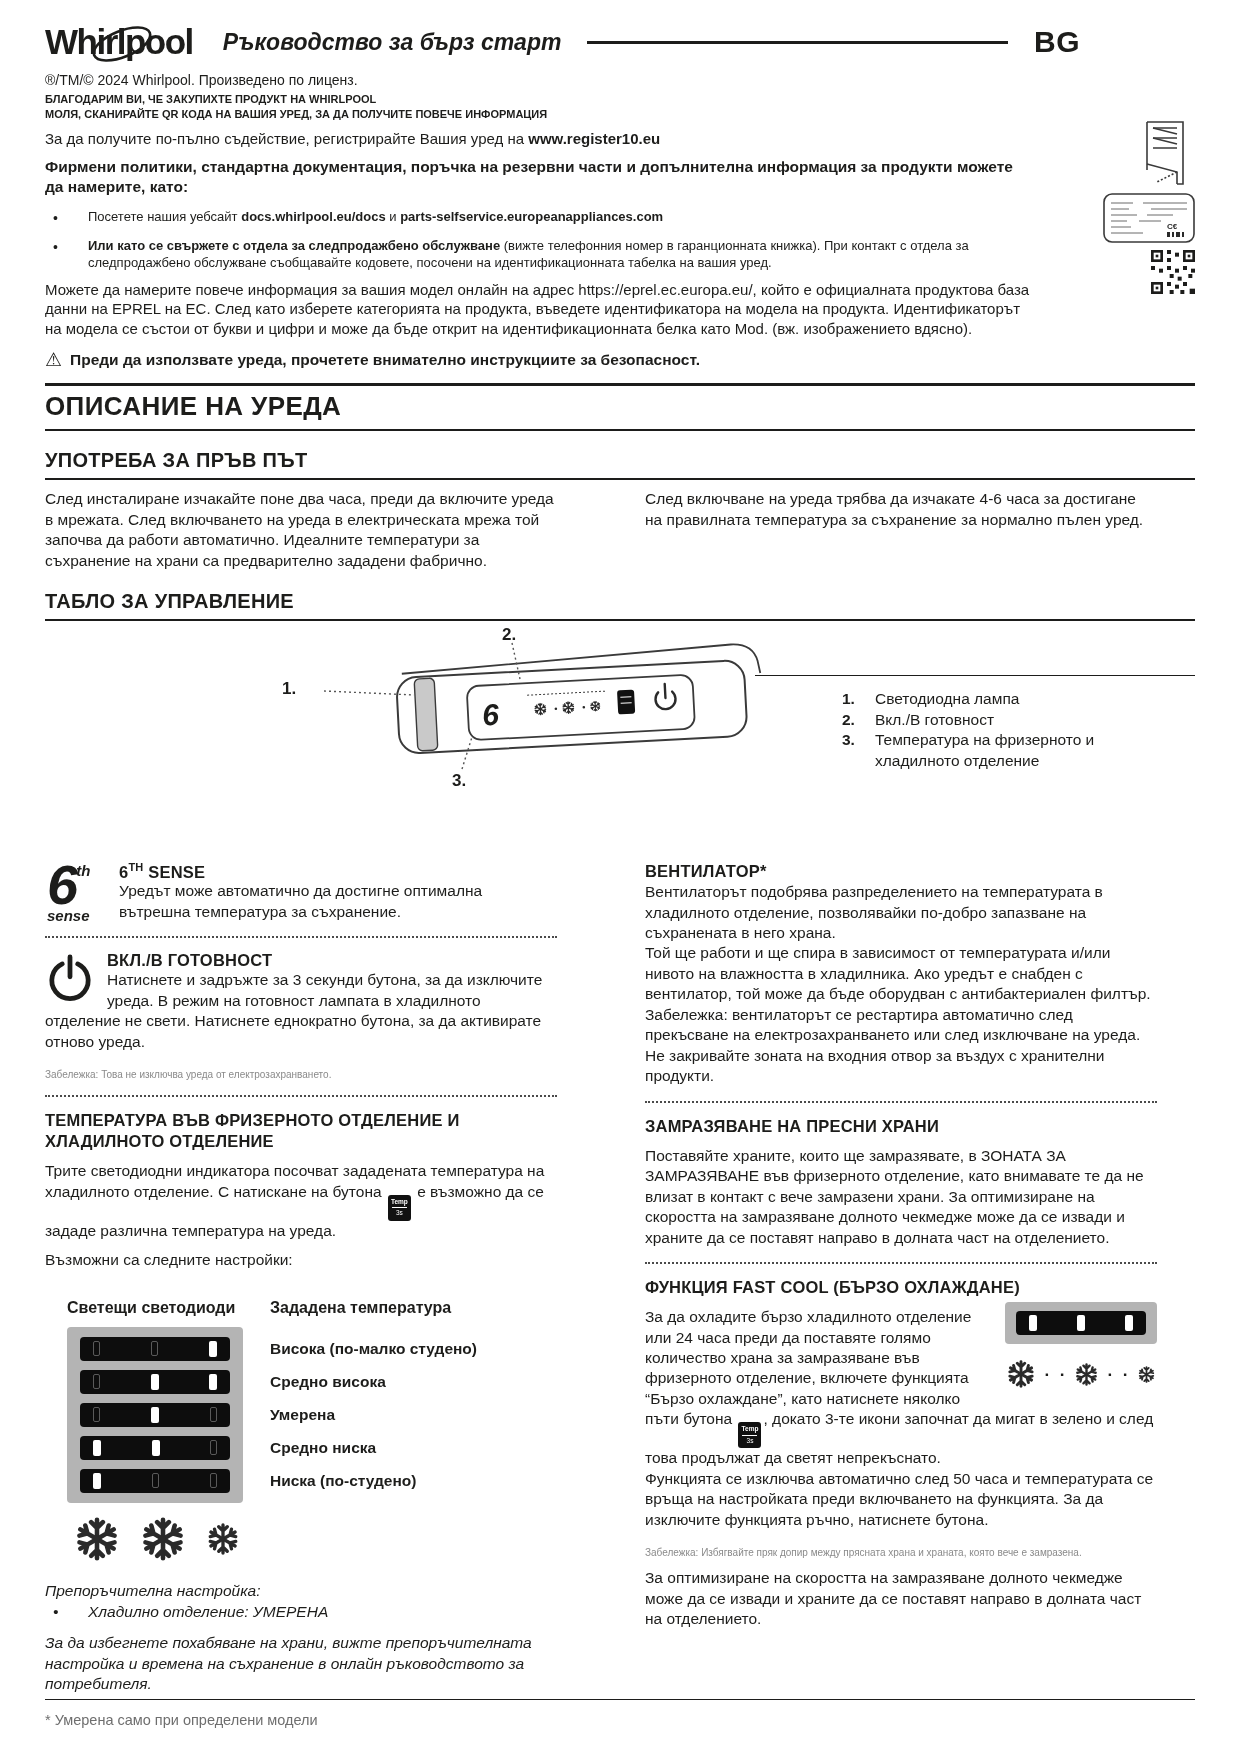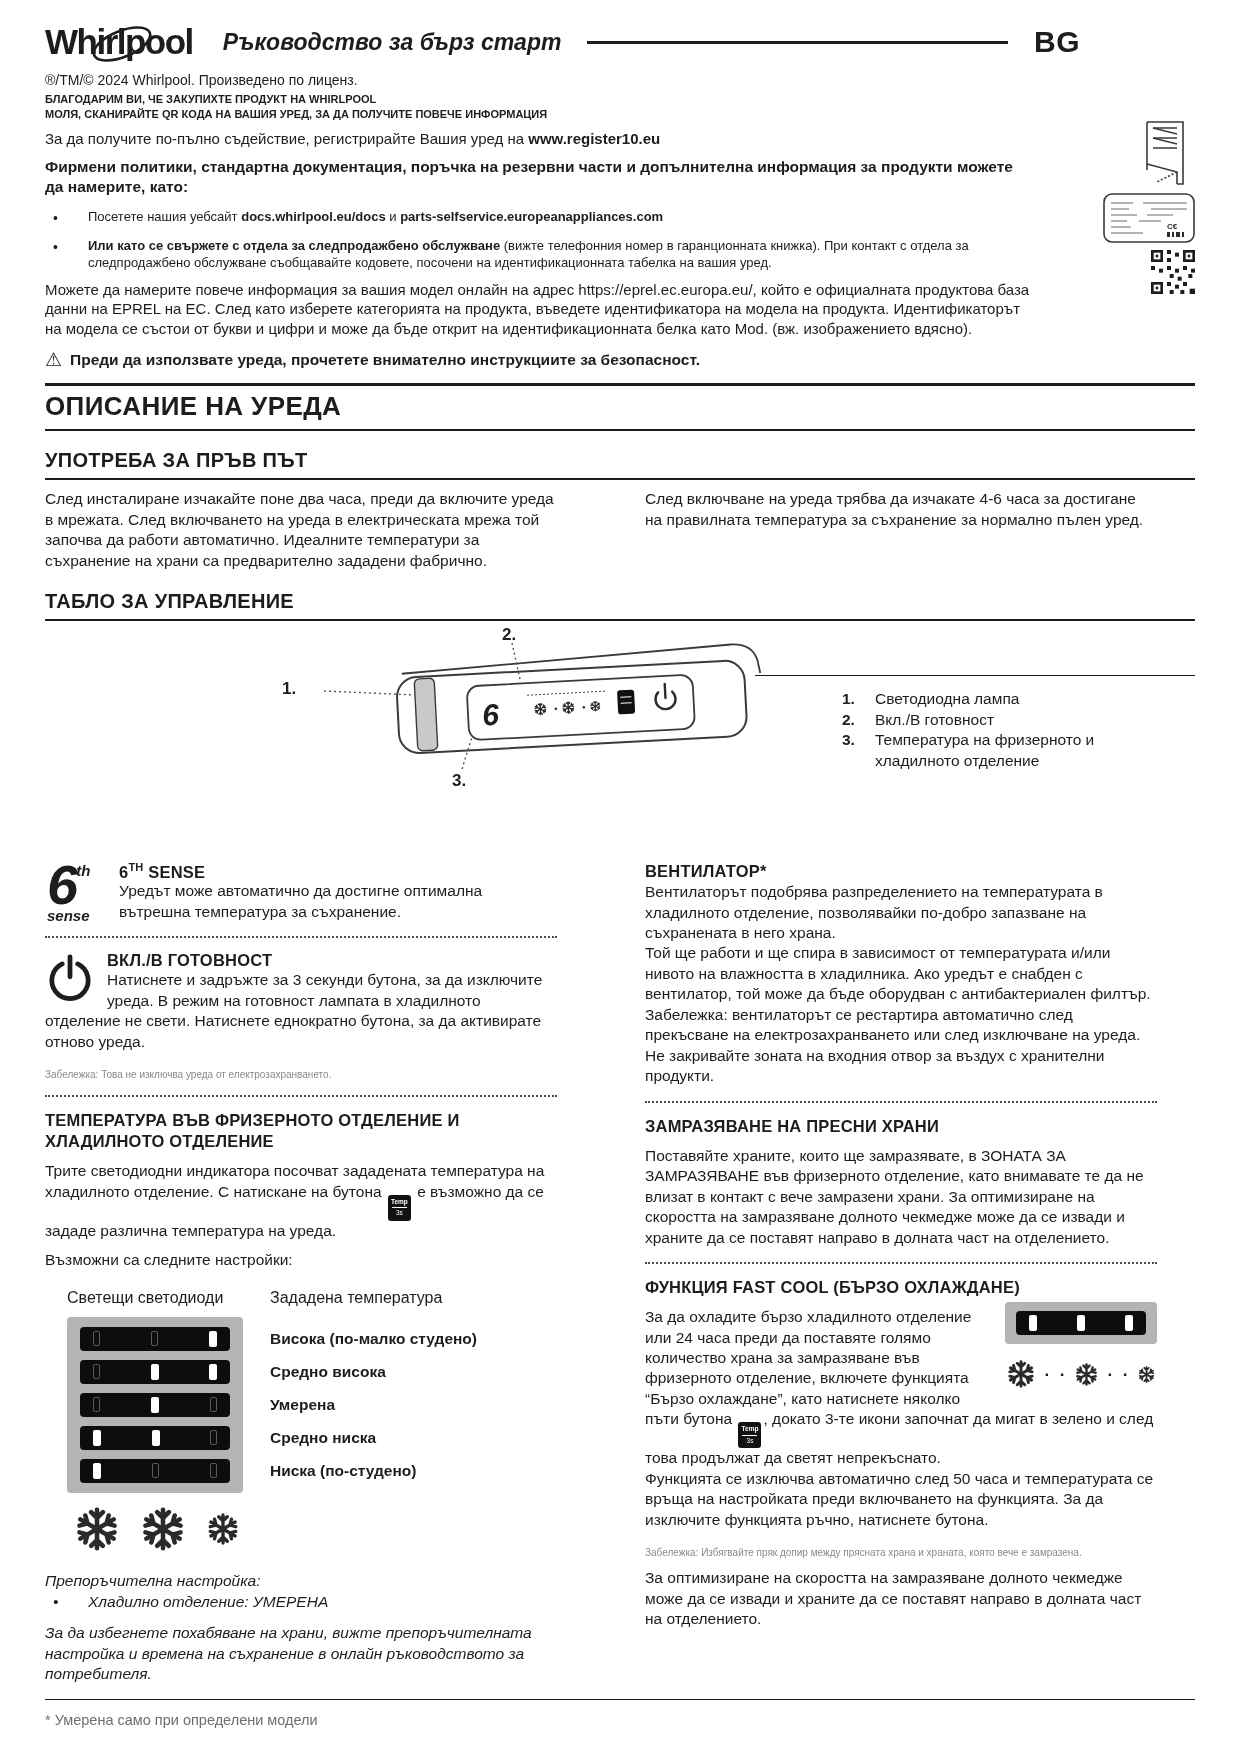--- a/index.html
+++ b/index.html
@@ -75,21 +75,21 @@
 
   .blk-title { font-size:16.5px; font-weight:800; line-height:1.28; letter-spacing:0.2px; }
 
   .temp-btn { display:inline-flex; flex-direction:column; align-items:center; justify-content:center;
     width:23px; height:26px; background:#111; border-radius:3px; vertical-align:-7px; margin:0 2px; }
   .temp-btn .tb1 { color:#fff; font-size:6.5px; font-weight:bold; line-height:1; }
   .temp-btn .tb-line { width:15px; height:1px; background:#fff; margin:2px 0; }
   .temp-btn .tb2 { color:#fff; font-size:6.5px; line-height:1; }
 
   
-  .led-head { display:flex; font-size:16px; font-weight:400; margin-top:18px; }
+  .led-head { display:flex; font-size:16px; font-weight:700; margin-top:28px; }
   .led-head .h1 { width:203px; flex:none; margin-left:22px; }
   .led-panel { background:#b4b4b4; border-radius:4px; padding:10px 13px; width:176px; margin-left:22px;
     display:flex; flex-direction:column; gap:9px; margin-top:10px; }
   .led-bar { background:#0d0d0d; height:24px; border-radius:4px; display:flex;
     justify-content:space-between; align-items:center; padding:0 13px; }
   .led { width:8px; height:16px; border-radius:2px; }
   .led.on { background:#ffffff; }
   .led.off { background:transparent; border:1.5px solid #5a5a5a; width:7px; height:15px; }
   .led-table-flex { display:flex; }
   .led-labels { display:flex; flex-direction:column; gap:9px; padding-top:20px; margin-left:27px;font-weight:bold; }

